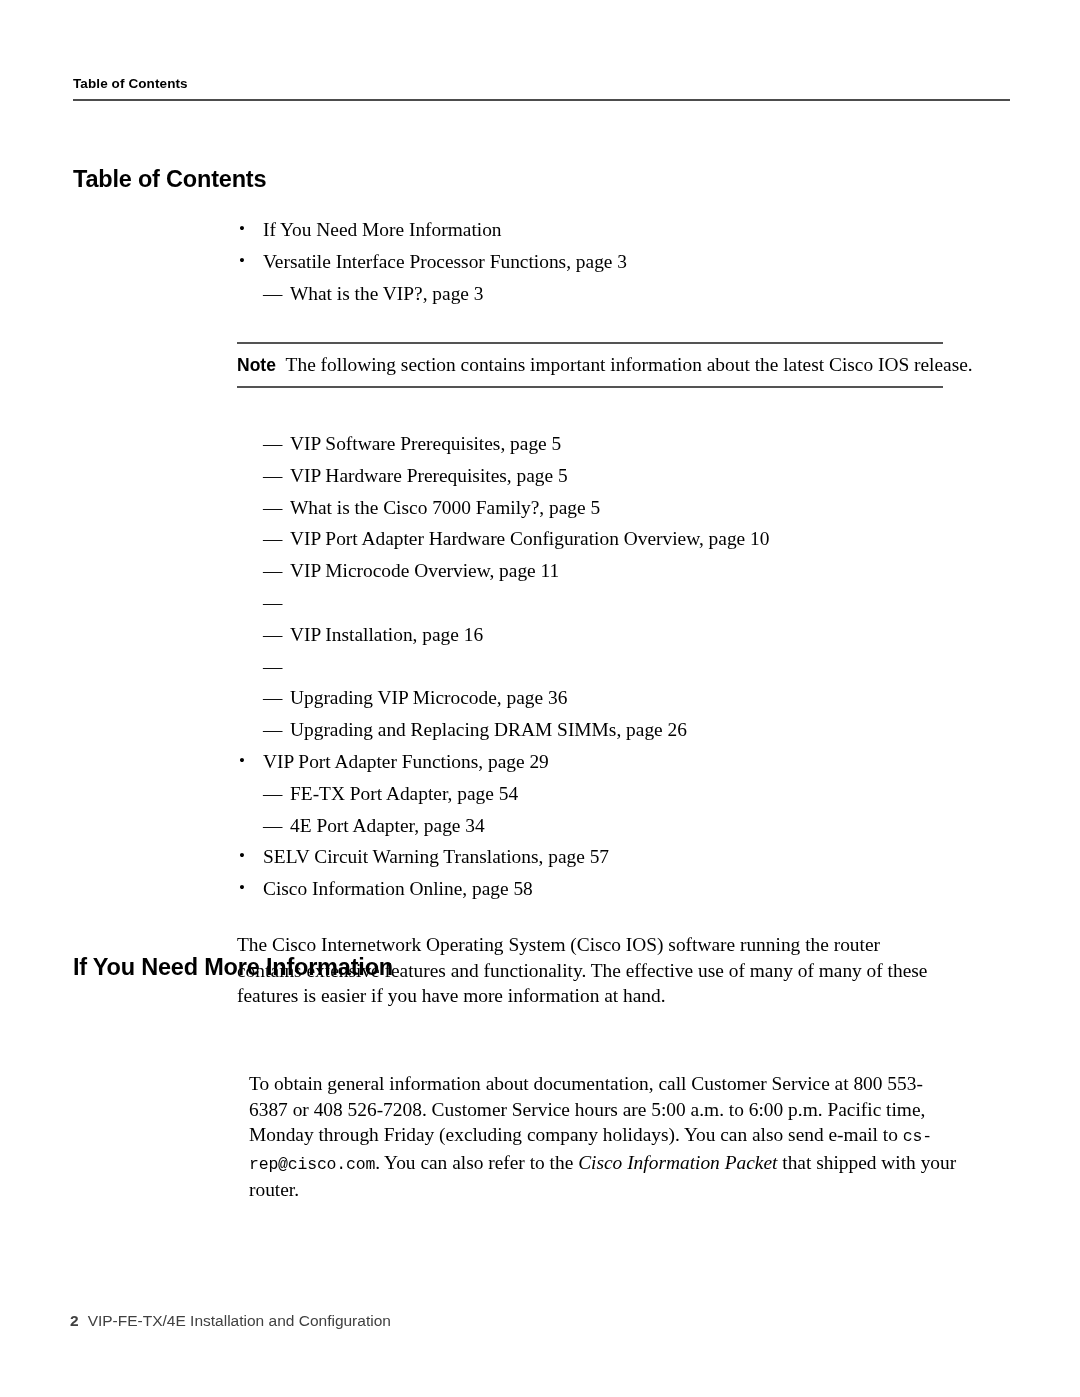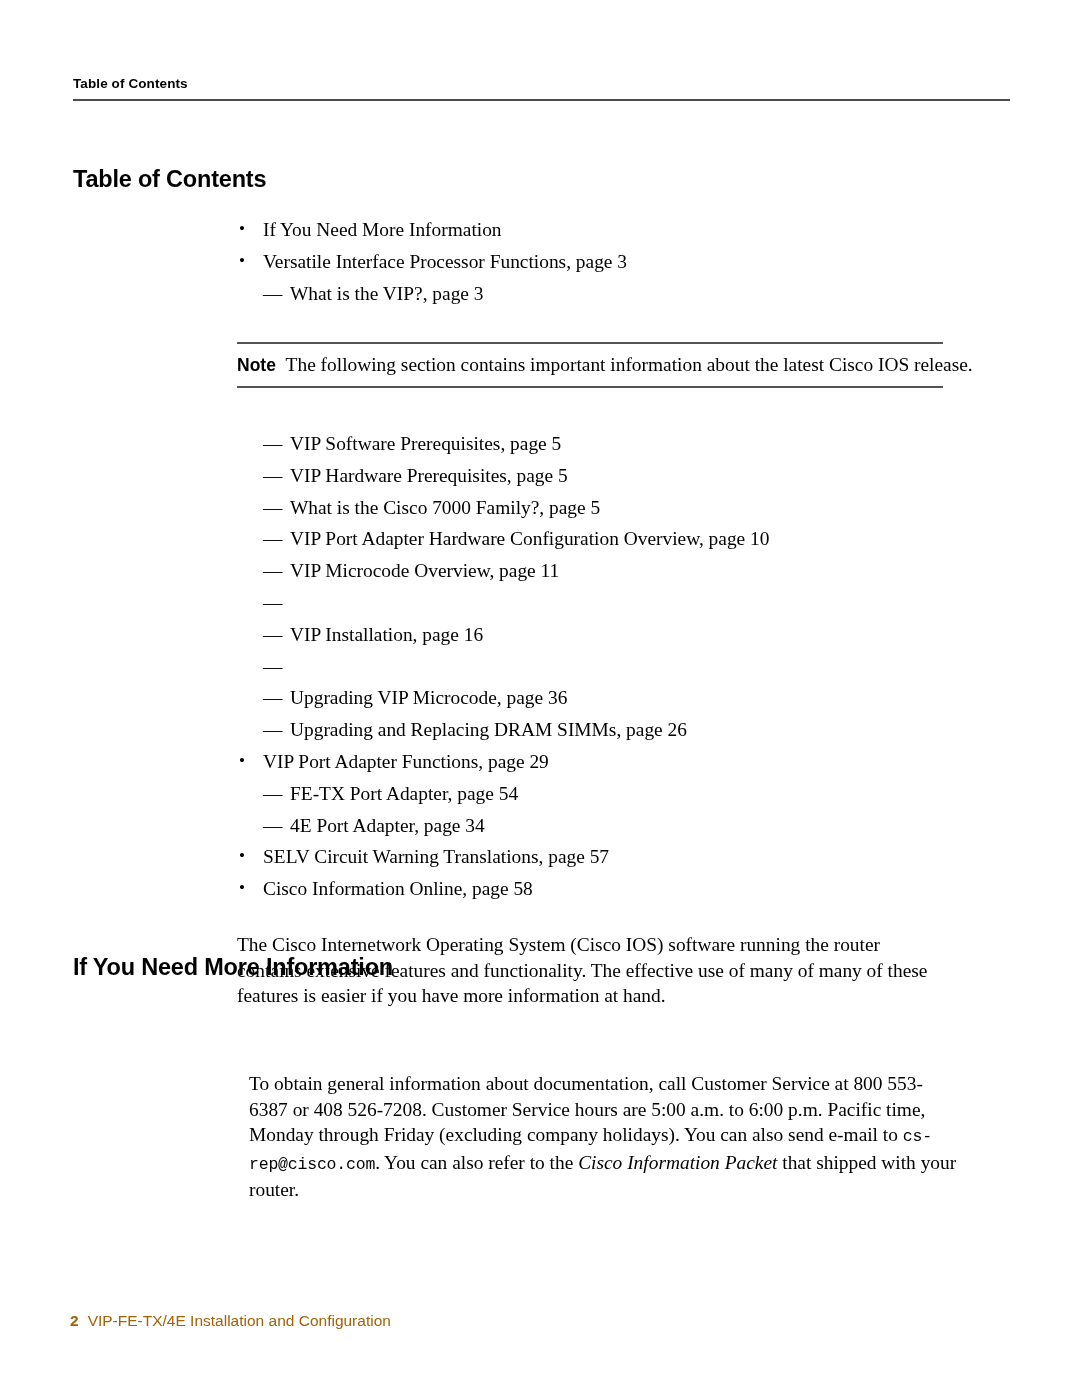--- a/index.html
+++ b/index.html
@@ -158,21 +158,21 @@
   }
   .ital { font-style: italic; }
 
   
   .footer {
     position: absolute;
     left: 70px;
     top: 1312px;
     font-family: "Liberation Sans", "DejaVu Sans", sans-serif;
     font-size: 15.5px;
-    color: #a16207;
+    color: #404040;
     white-space: nowrap;
   }
   .footer .pageno {
     font-weight: bold;
     margin-right: 9px;
   }
 </style>
 </head>
 <body>
 

